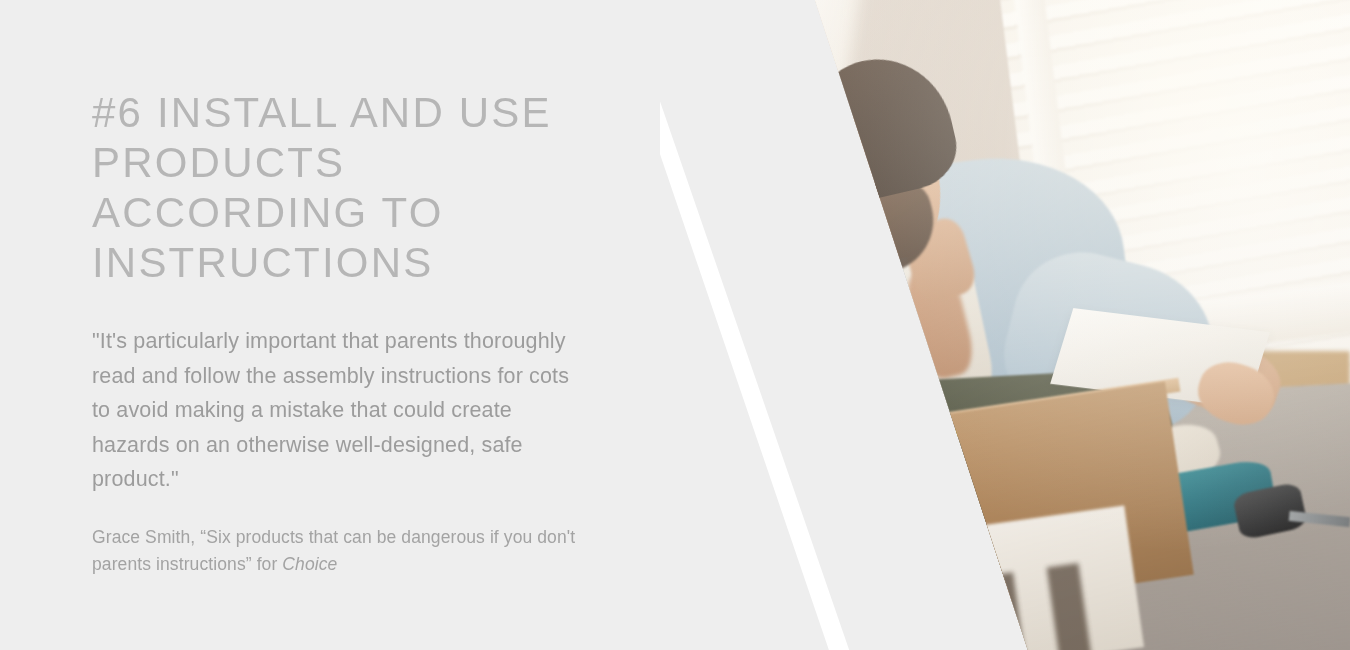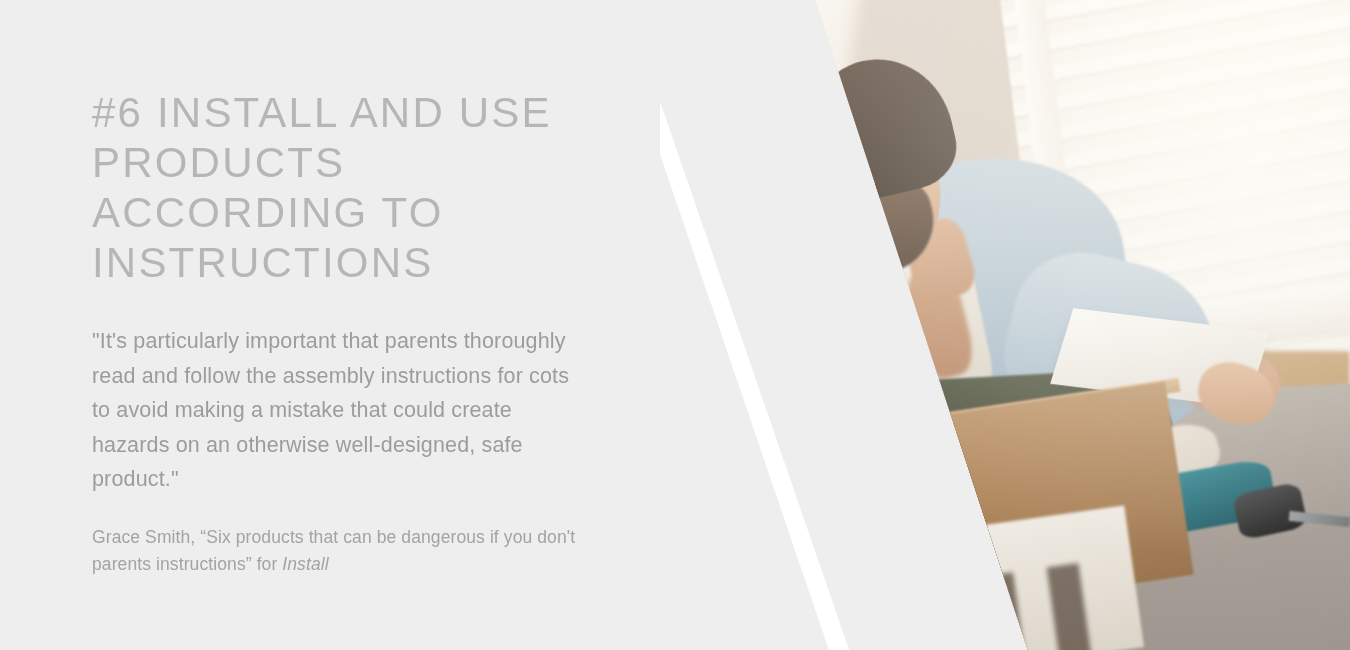--- a/index.html
+++ b/index.html
@@ -564,17 +564,17 @@
   </div>
 
   <div class="white-wedge"></div>
 
   <div class="left-panel">
     <div class="text-block">
       <h1 class="headline">#6 Install and use products
 according to
 instructions</h1>
       <p class="quote">"It's particularly important that parents thoroughly read and follow the assembly instructions for cots to avoid making a mistake that could create hazards on an otherwise well-designed, safe product."</p>
-      <p class="attribution"><span>Grace Smith, “Six products that can be dangerous if you don't parents instructions” for </span><span class="pub">Install</span></p>
+      <p class="attribution"><span>Grace Smith, “Six products that can be dangerous if you don't parents instructions” for </span><span class="pub">Choice</span></p>
     </div>
   </div>
 
 </div>
 
 </body></html>

